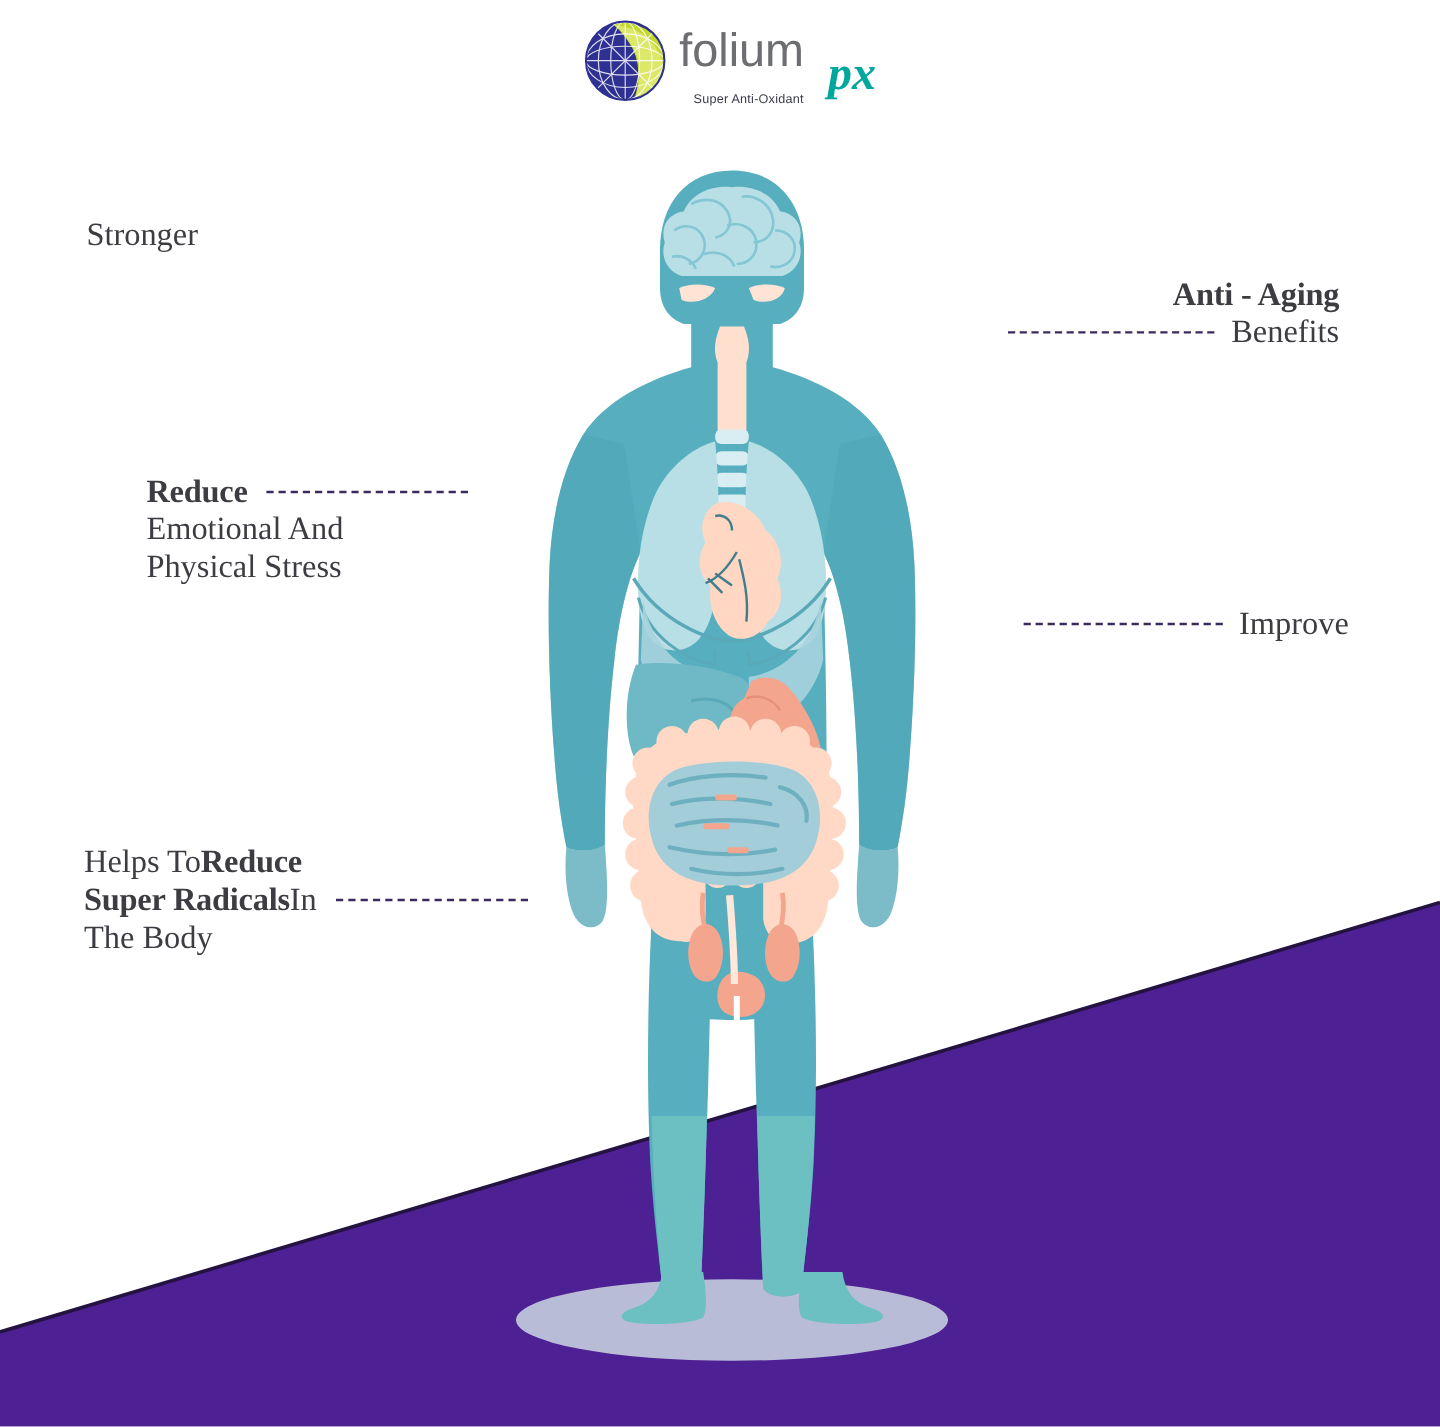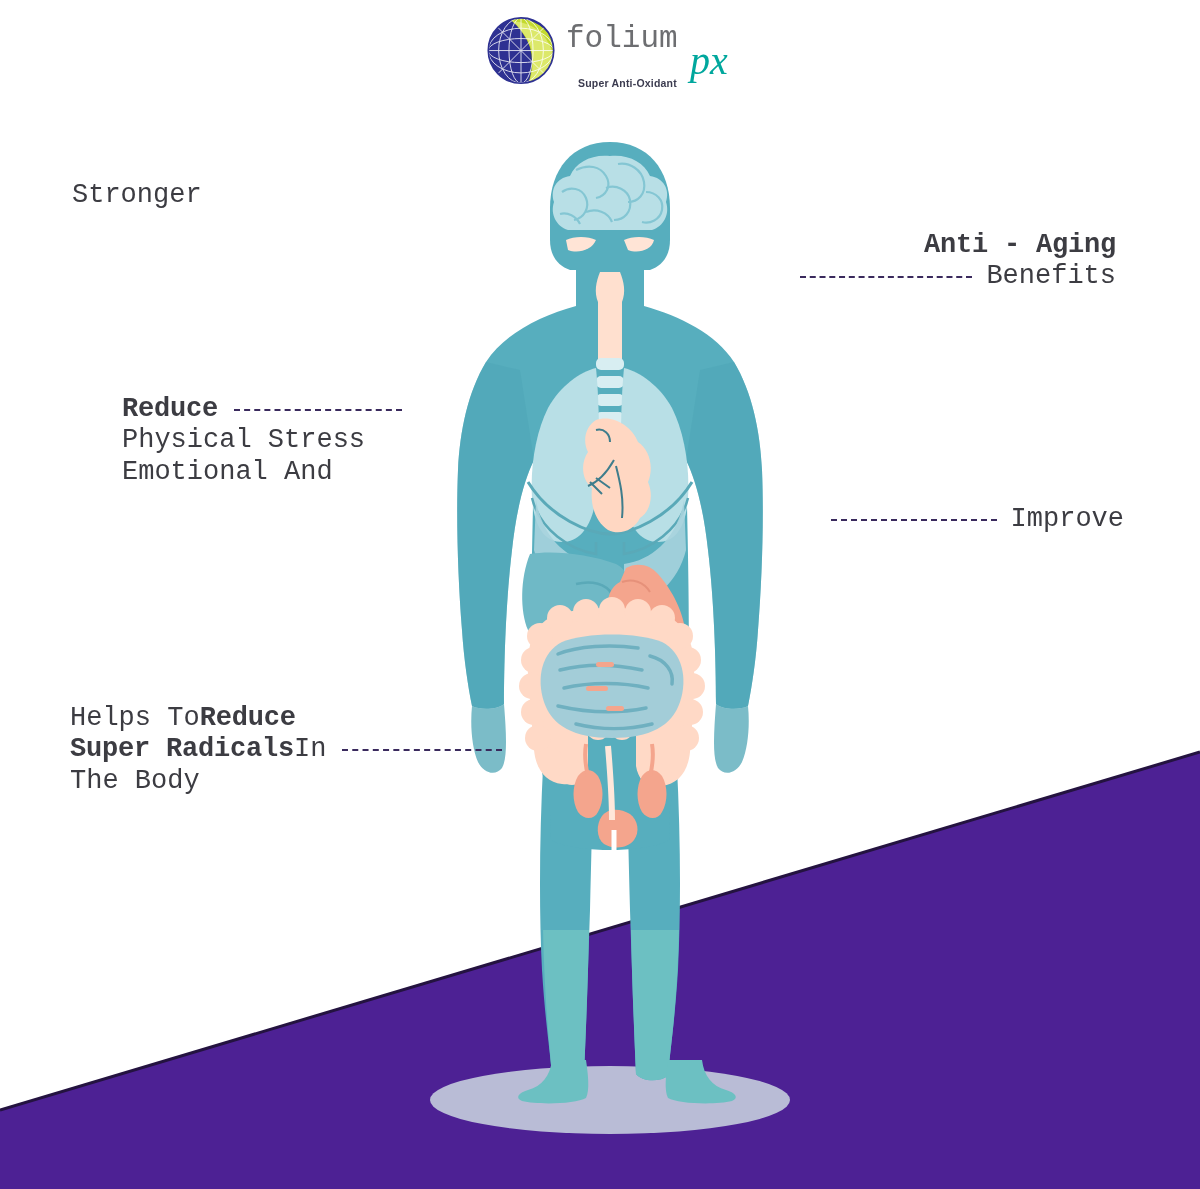--- a/index.html
+++ b/index.html
@@ -46,66 +46,66 @@
   .logo-text {
     position: relative;
     margin-left: 2px;
     height: 86px;
     flex: 1 1 auto;
   }
   .logo-folium {
     position: absolute;
     left: 0;
     top: 12px;
-    font-family: Liberation Mono, monospace;
-    font-size: 31px;
+    font-family: Liberation Sans, sans-serif;
+    font-size: 39px;
     font-weight: 400;
     color: #6d6e71;
     letter-spacing: 0px;
     line-height: 1;
   }
   .logo-px {
     position: absolute;
     left: 124px;
     top: 30px;
     font-family: "Liberation Serif", serif;
     font-style: italic;
     font-size: 40px;
-    font-weight: 400;
+    font-weight: 700;
     color: #00a79d;
     line-height: 1;
   }
   .logo-tag {
     position: absolute;
     left: 12px;
     top: 66px;
     font-family: "Liberation Sans", sans-serif;
     font-size: 10.5px;
-    font-weight: 700;
+    font-weight: 400;
     color: #3b3b4f;
     letter-spacing: 0.2px;
     white-space: nowrap;
   }
 
   
   .figure {
     position: absolute;
     left: 400px;
     top: 130px;
     width: 420px;
     height: 1010px;
     z-index: 4;
   }
 
   
   .callout {
     position: absolute;
     z-index: 5;
     color: #3c3c42;
-    font-family: Liberation Mono, monospace;
+    font-family: Liberation Serif, serif;
     font-size: 27px;
     line-height: 1.16;
     white-space: nowrap;
   }
   .callout .lt { font-weight: 400; }
   .callout .bd { font-weight: 700; letter-spacing: -0.2px; }
   .callout .row { display: flex; align-items: center; }
   .callout.right .row { justify-content: flex-end; }
 
   .dash {
@@ -386,24 +386,24 @@
       <span class="lt">Stronger</span>
     </div>
   </div>
 
   <div class="callout left" id="callout-stress">
     <div class="row">
       <span class="bd">Reduce</span>
       <span class="dash dash-right"></span>
     </div>
     <div class="row">
+      <span class="lt">Emotional And</span>
+    </div>
+    <div class="row">
       <span class="lt">Physical Stress</span>
-    </div>
-    <div class="row">
-      <span class="lt">Emotional And</span>
     </div>
   </div>
 
   <div class="callout left" id="callout-radicals">
     <div class="row">
       <span class="lt">Helps  To </span>
       <span class="bd">Reduce</span>
     </div>
     <div class="row">
       <span class="bd">Super Radicals</span>

